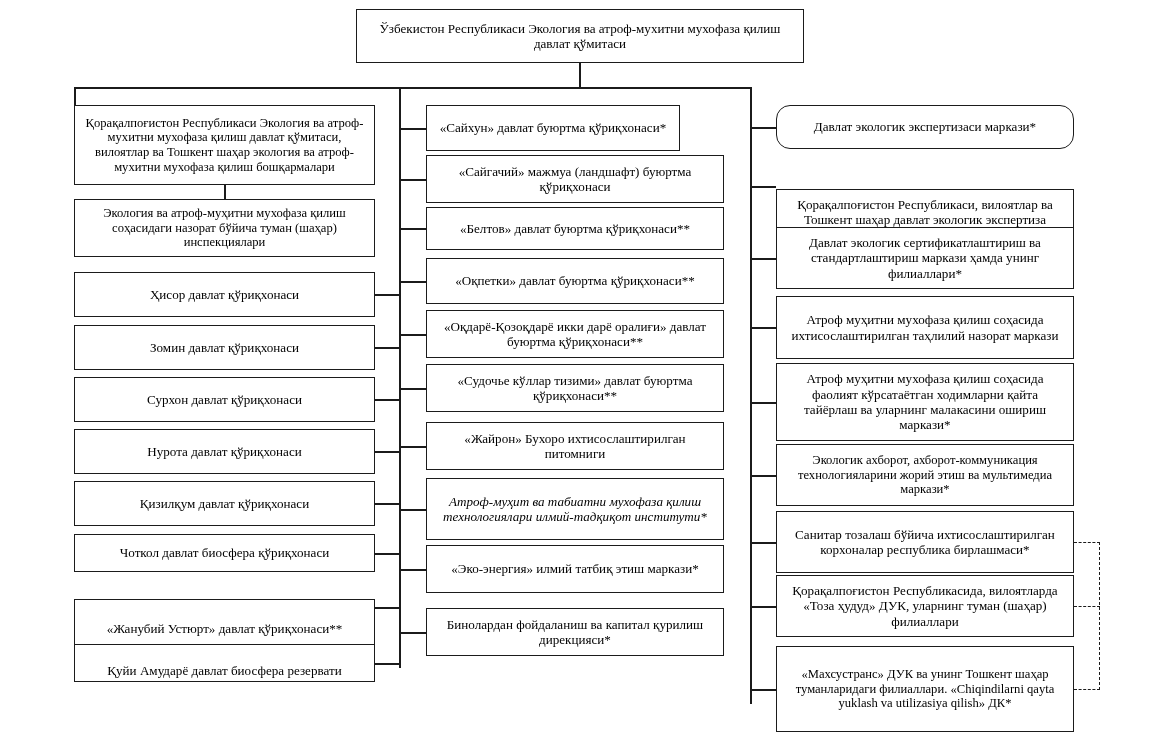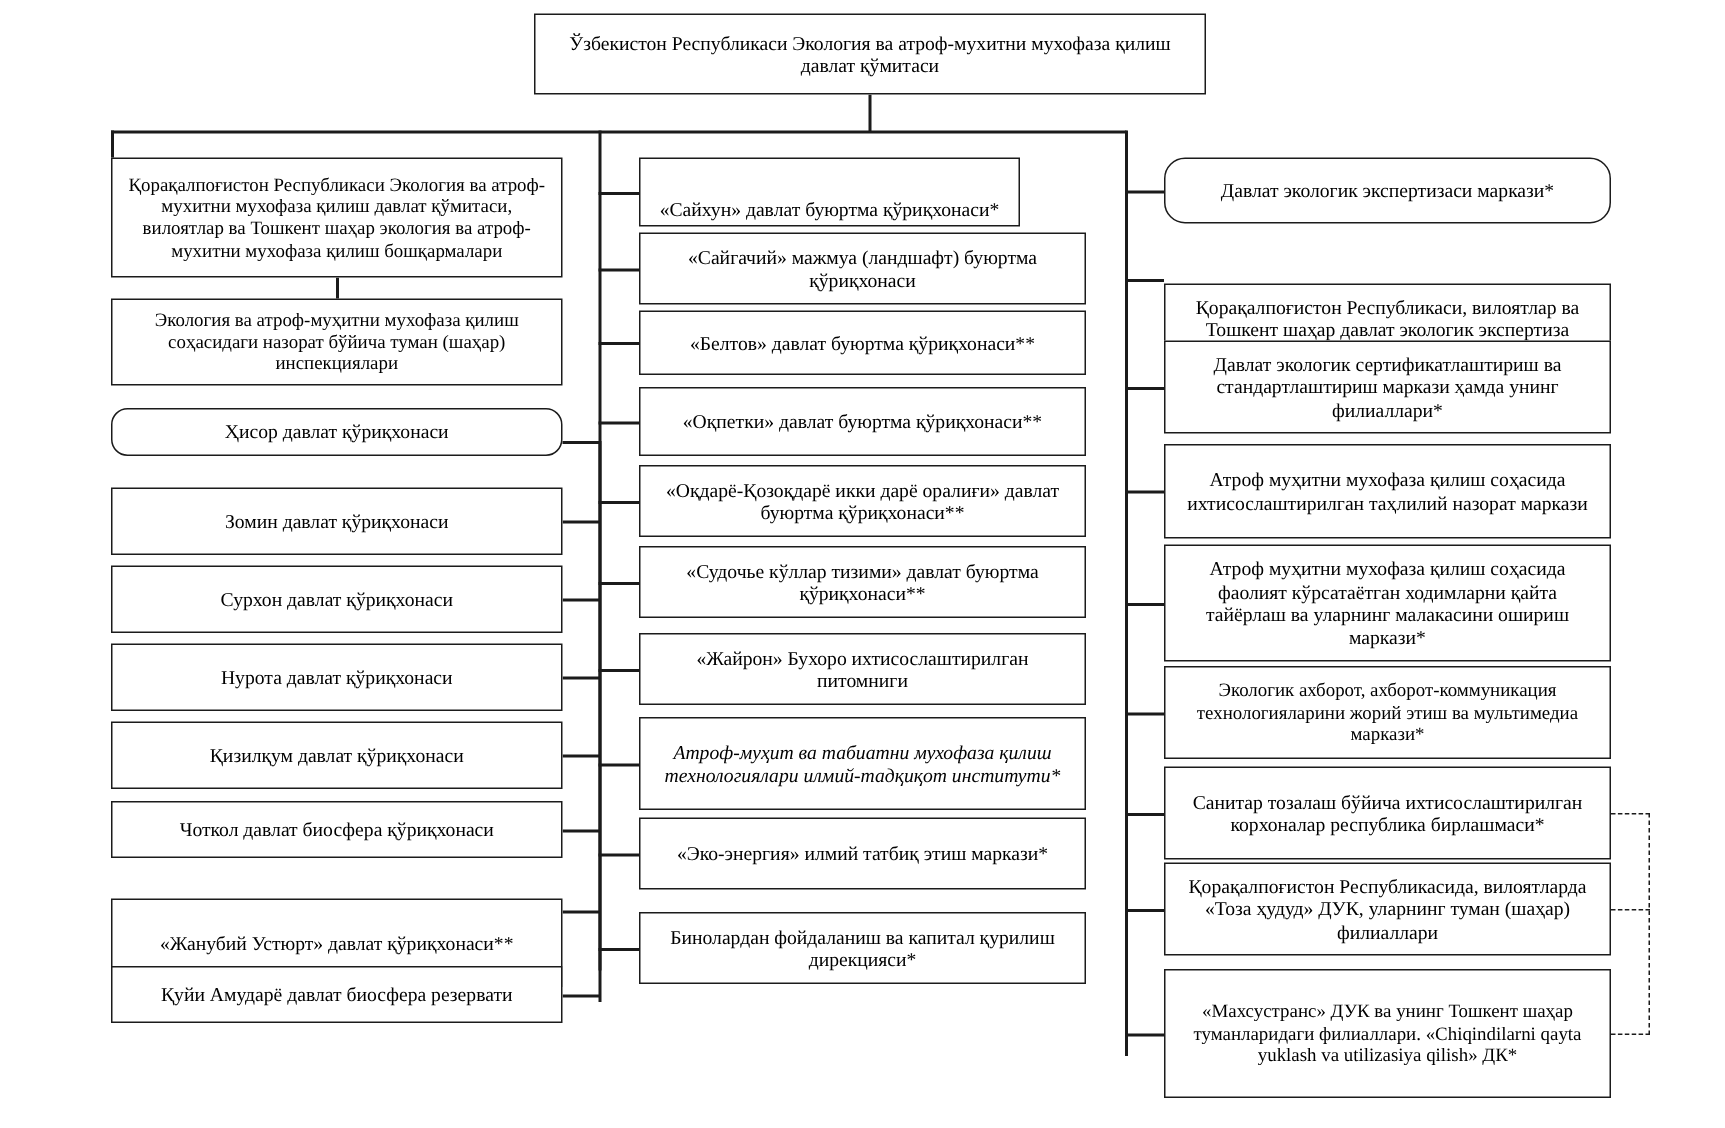--- a/index.html
+++ b/index.html
@@ -68,59 +68,59 @@
 
   <div class="box fs125" style="left:74px; top:105px; width:301px; height:80px;">
     <span>Қорақалпоғистон Республикаси Экология ва атроф-мухитни мухофаза қилиш давлат қўмитаси, вилоятлар ва Тошкент шаҳар экология ва атроф-мухитни мухофаза қилиш бошқармалари</span>
   </div>
   <div class="ln v" style="left:224px; top:185px; width:1.7px; height:15px;"></div>
 
   <div class="box fs125" style="left:74px; top:199px; width:301px; height:58px;">
     <span>Экология ва атроф-муҳитни мухофаза қилиш соҳасидаги назорат бўйича туман (шаҳар) инспекциялари</span>
   </div>
 
-  <div class="box fs13" style="left:74px; top:272px; width:301px; height:32px;border-radius:11px;">
+  <div class="box fs13" style="left:74px; top:272px; width:301px; height:45px;">
     <span>Ҳисор давлат қўриқхонаси</span>
   </div>
   <div class="box fs13" style="left:74px; top:325px; width:301px; height:45px;">
     <span>Зомин давлат қўриқхонаси</span>
   </div>
   <div class="box fs13" style="left:74px; top:377px; width:301px; height:45px;">
     <span>Сурхон давлат қўриқхонаси</span>
   </div>
   <div class="box fs13" style="left:74px; top:481px; width:301px; height:45px;">
     <span>Қизилқум давлат қўриқхонаси</span>
   </div>
   <div class="box fs13" style="left:74px; top:429px; width:301px; height:45px;">
     <span>Нурота давлат қўриқхонаси</span>
   </div>
   <div class="box fs13" style="left:74px; top:534px; width:301px; height:38px;">
     <span>Чоткол давлат биосфера қўриқхонаси</span>
   </div>
   <div class="box fs13" style="left:74px; top:599px; width:301px; height:59px;">
     <span>«Жанубий Устюрт» давлат қўриқхонаси**</span>
   </div>
-  <div class="box fs13" style="left:74px; top:644px; width:301px; height:38px;">
+  <div class="box fs13" style="left:74px; top:644px; width:301px; height:38px;align-items:flex-end;">
     <span>Қуйи Амударё давлат биосфера резервати</span>
   </div>
 
   <div class="ln v" style="left:399px; top:294px; width:1.7px; height:374px;"></div>
 
   <div class="ln h" style="left:375px; top:294px; width:25px;"></div>
   <div class="ln h" style="left:375px; top:347px; width:25px;"></div>
   <div class="ln h" style="left:375px; top:399px; width:25px;"></div>
   <div class="ln h" style="left:375px; top:451px; width:25px;"></div>
   <div class="ln h" style="left:375px; top:503px; width:25px;"></div>
   <div class="ln h" style="left:375px; top:553px; width:25px;"></div>
   <div class="ln h" style="left:375px; top:607px; width:25px;"></div>
   <div class="ln h" style="left:375px; top:663px; width:25px;"></div>
 
   <div class="ln v" style="left:399px; top:87px; width:1.7px; height:560px;"></div>
 
-  <div class="box fs13" style="left:426px; top:105px; width:254px; height:46px;align-items:flex-end;">
+  <div class="box fs13" style="left:426px; top:105px; width:254px; height:46px;">
     <span>«Сайхун» давлат буюртма қўриқхонаси*</span>
   </div>
   <div class="ln h" style="left:399px; top:128px; width:27px;"></div>
 
   <div class="box fs13" style="left:426px; top:155px; width:298px; height:48px;">
     <span>«Сайгачий» мажмуа (ландшафт) буюртма қўриқхонаси</span>
   </div>
   <div class="ln h" style="left:399px; top:179px; width:27px;"></div>
 
   <div class="box fs13" style="left:426px; top:207px; width:298px; height:43px;">

